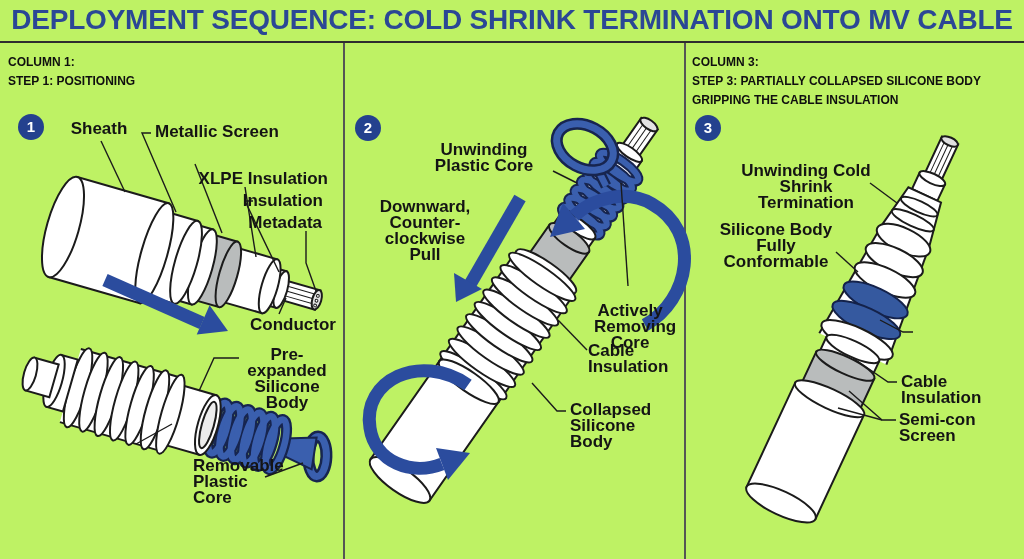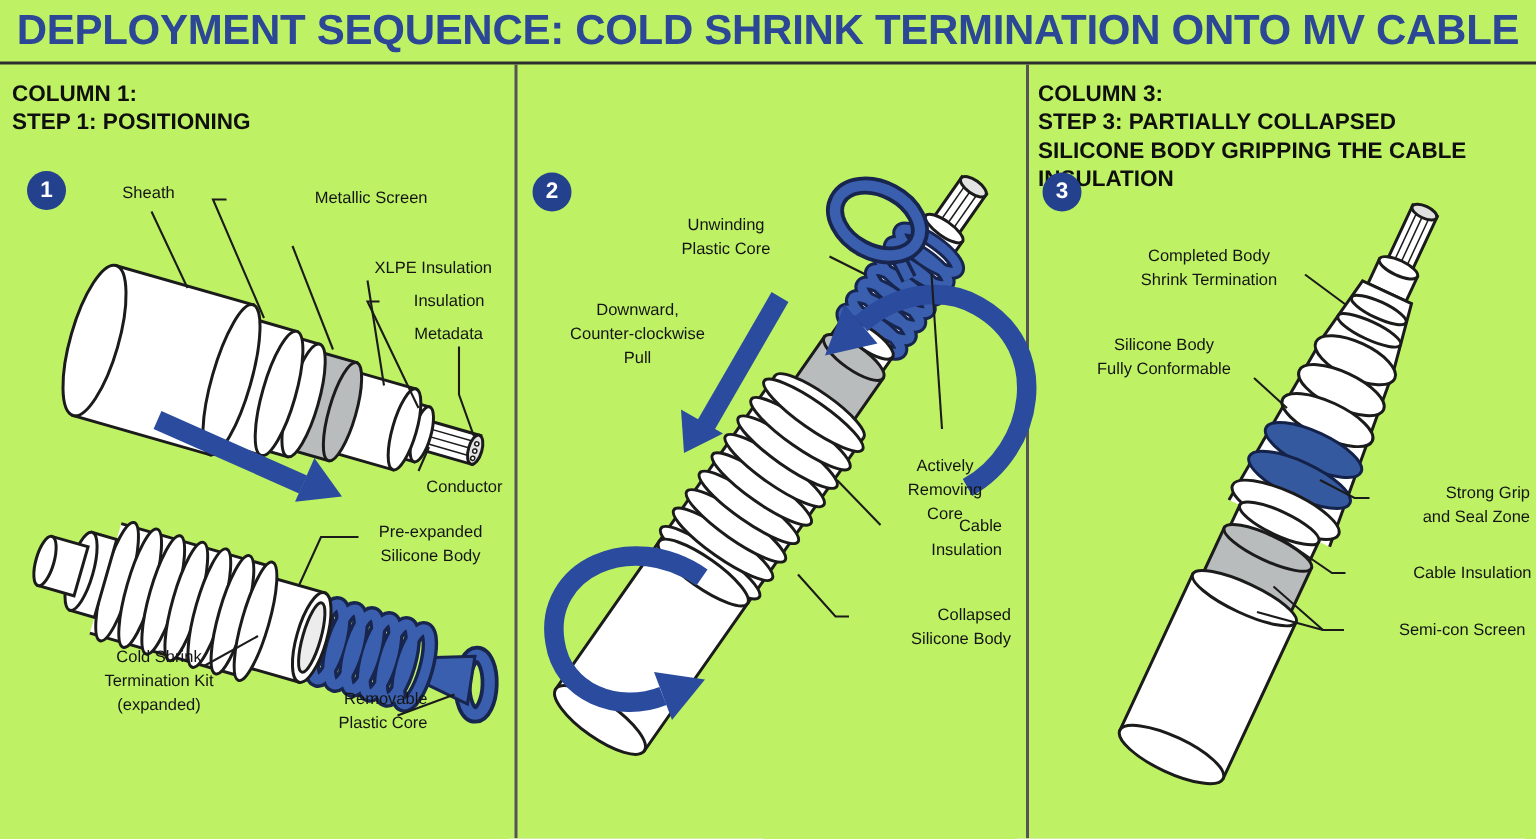--- a/index.html
+++ b/index.html
@@ -2,27 +2,27 @@
 <html><head>
 <meta charset="utf-8">
 <style>
   html,body{margin:0;padding:0;background:#e8e8e8;}
   .page{position:relative;width:1024px;height:559px;background:#bef264;
         font-family:"Liberation Sans",sans-serif;overflow:hidden;}
   .title{position:absolute;top:4px;left:0;width:100%;text-align:center;
          font-size:28px;font-weight:bold;color:#2b4795;letter-spacing:-0.2px;}
   .rule{position:absolute;top:41px;left:0;width:100%;height:2px;background:#2e2e2e;}
   .vdiv{position:absolute;top:43px;bottom:0;width:2px;background:#555;}
-  .hdr{position:absolute;font-size:15px;font-weight:bold;line-height:19px;
+  .hdr{position:absolute;font-size:12px;font-weight:bold;line-height:19px;
        color:#0f0f0f;white-space:pre-line;}
   .badge{position:absolute;width:26px;height:26px;border-radius:50%;background:#24418e;
          color:#fff;font-weight:bold;font-size:15px;line-height:26px;text-align:center;}
-  .lbl{position:absolute;font-size:11px;font-weight:normal;line-height:16px;
+  .lbl{position:absolute;font-size:17px;font-weight:bold;line-height:16px;
        color:#141414;white-space:pre-line;}
-  .tr{text-align:right}.tc{text-align:center}.tl{text-align:right}
+  .tr{text-align:right}.tc{text-align:center}.tl{text-align:left}
   .art{position:absolute;left:0;top:0;}
 </style>
 </head>
 <body>
 
 <div class="page">
 
   <div class="title">DEPLOYMENT SEQUENCE: COLD SHRINK TERMINATION ONTO MV CABLE</div>
   <div class="rule"></div>
   <div class="vdiv" style="left:343px;"></div>
@@ -284,41 +284,36 @@
   <div class="badge" style="left:695px;top:115px;">3</div>
 
   <div class="lbl tc" style="left:70px;top:121px;width:58px;">Sheath</div>
   <div class="lbl tl" style="left:155px;top:124px;width:130px;">Metallic Screen</div>
   <div class="lbl tr" style="left:180px;top:171px;width:148px;">XLPE Insulation</div>
   <div class="lbl tr" style="left:180px;top:193px;width:143px;">Insulation</div>
   <div class="lbl tr" style="left:180px;top:215px;width:142px;">Metadata</div>
   <div class="lbl tl" style="left:250px;top:317px;width:85px;">Conductor</div>
   <div class="lbl tc" style="left:236px;top:347px;width:102px;text-align:center;">Pre-expanded
 Silicone Body</div>
-  <div class="lbl tc" style="left:38px;top:430px;width:136px;">Cold Shrink
-Termination Kit
-(expanded)</div>
   <div class="lbl tl" style="left:193px;top:458px;width:92px;">Removable
 Plastic Core</div>
 
   <div class="lbl tc" style="left:432px;top:142px;width:104px;">Unwinding
 Plastic Core</div>
   <div class="lbl tc" style="left:358px;top:199px;width:134px;text-align:center;">Downward,
 Counter-clockwise
 Pull</div>
   <div class="lbl tc" style="left:594px;top:287px;width:72px;margin-top:16px;">Actively
 Removing
 Core</div>
   <div class="lbl tl" style="left:588px;top:343px;width:80px;">Cable
 Insulation</div>
   <div class="lbl tl" style="left:570px;top:402px;width:104px;">Collapsed
 Silicone Body</div>
 
-  <div class="lbl tc" style="left:735px;top:163px;width:142px;">Completed Body
+  <div class="lbl tc" style="left:735px;top:163px;width:142px;">Unwinding Cold
 Shrink Termination</div>
   <div class="lbl tc" style="left:709px;top:222px;width:134px;">Silicone Body
 Fully Conformable</div>
-  <div class="lbl tl" style="left:916px;top:321px;width:104px;">Strong Grip
-and Seal Zone</div>
   <div class="lbl tl" style="left:901px;top:374px;width:120px;">Cable Insulation</div>
   <div class="lbl tl" style="left:899px;top:412px;width:118px;">Semi-con Screen</div>
 
 </div>
 
 </body></html>

